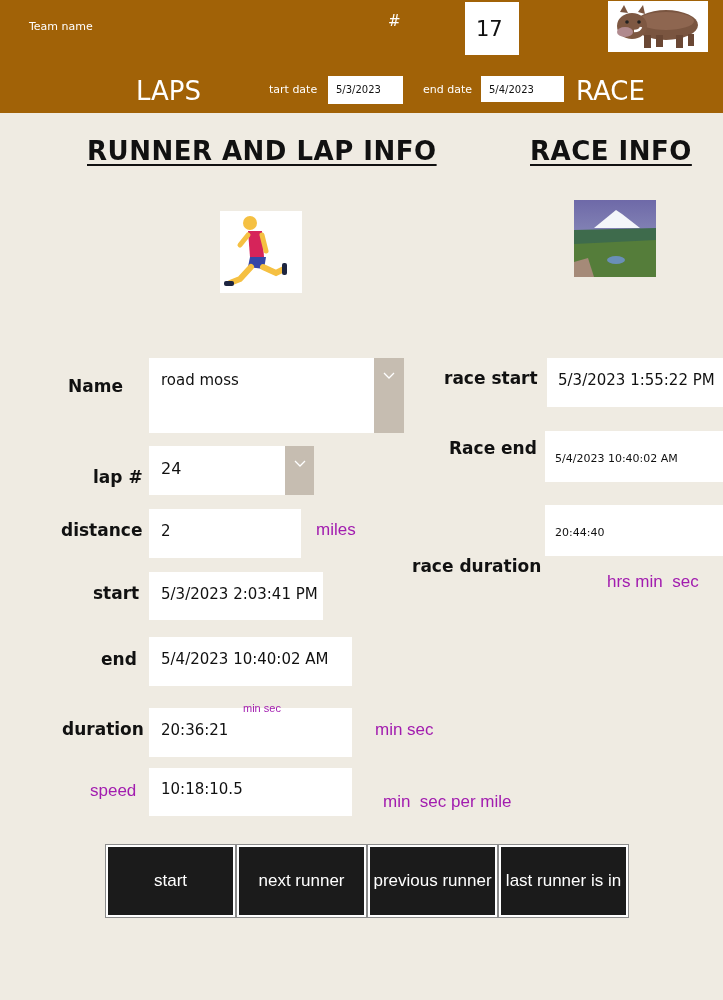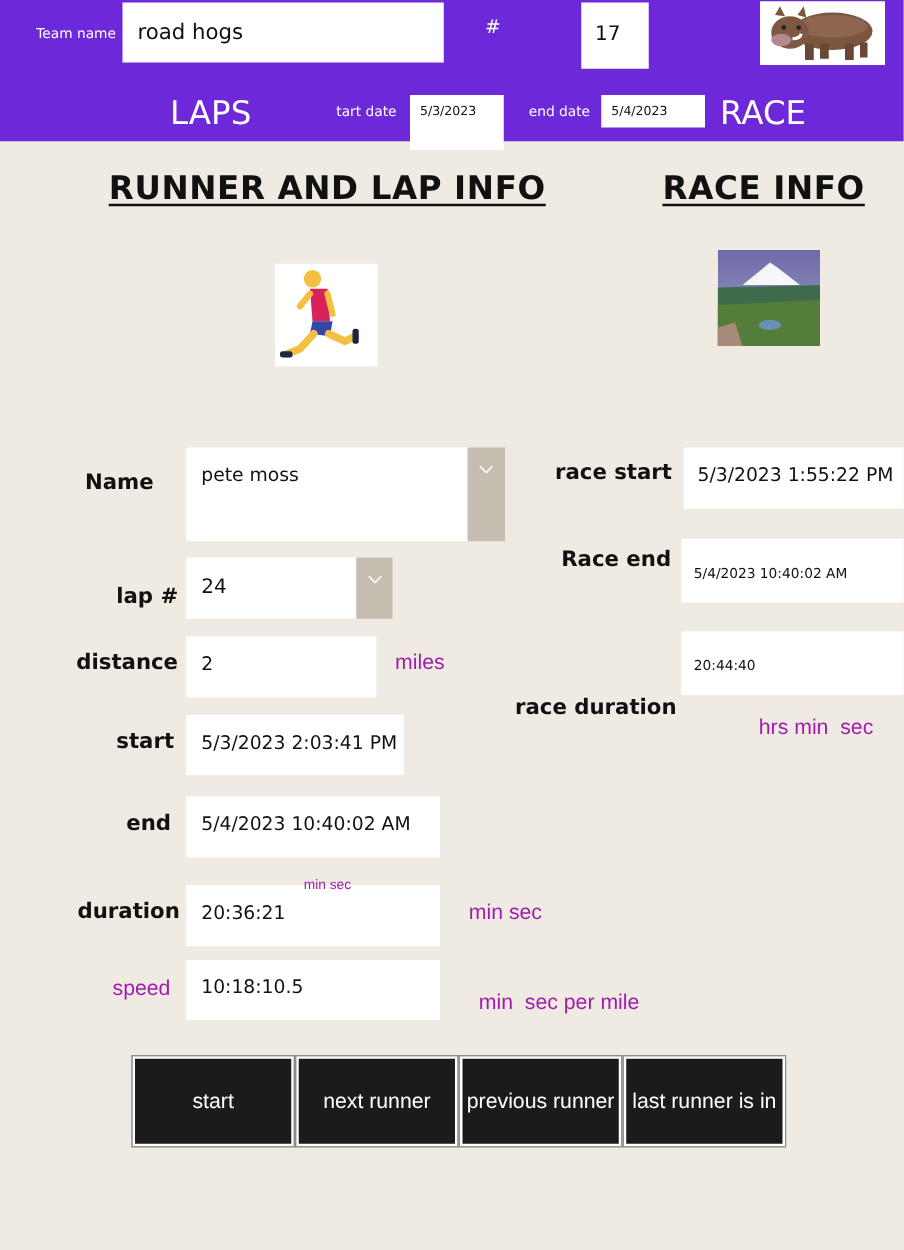--- a/index.html
+++ b/index.html
@@ -6,21 +6,21 @@
     html, body { width: 723px; height: 1000px; overflow: hidden; }
     body {
       position: relative;
       background: #efebe2;
       font-family: "DejaVu Sans", sans-serif;
       color: #111;
     }
     .abs { position: absolute; }
     .header {
       position: absolute; left: 0; top: 0; width: 723px; height: 113px;
-      background: #6d28d9;
+      background: #a16207;
       text-decoration: underline;
     }
     .hdr-label { color: #fff; font-family: "DejaVu Sans", sans-serif; }
     .field {
       position: absolute; background: #fff; color: #111;
       font-family: "DejaVu Sans", sans-serif;
       white-space: nowrap; overflow: hidden;
     }
     .img-box {
       position: absolute; background: #fff; overflow: hidden;
@@ -52,24 +52,23 @@
       font-family: "Liberation Sans", sans-serif; font-size: 17px;
       display: flex; align-items: center; justify-content: center;
       white-space: nowrap; cursor: pointer;
     }
   </style>
 </head>
 <body>
 
 <div class="header">
   <span class="abs hdr-label" style="left:29px; top:20px; font-size:11px;">Team name</span>
-  <div class="field" style="left:98px; top:2px; width:257px; height:48px; padding:14px 0 0 12px; font-size:17px;">road hogs</div>
 
   <span class="abs hdr-label" style="left:388px; top:12px; font-size:15px;">#</span>
-  <div class="field" style="left:465px; top:2px; width:54px; height:53px; padding:15px 0 0 11px; font-size:16px;">17</div>
+  <div class="field" style="left:465px; top:2px; width:54px; height:53px; padding:15px 0 0 11px; font-size:21px;">17</div>
 
   <div class="img-box" style="left:608px; top:1px; width:100px; height:51px;">
     <svg width="100" height="51" viewBox="0 0 100 51">
       <ellipse cx="58" cy="24" rx="32" ry="15" fill="#7a5540"></ellipse>
       <ellipse cx="58" cy="20" rx="28" ry="9" fill="#8e6650"></ellipse>
       <ellipse cx="24" cy="25" rx="15" ry="13" fill="#7e5842"></ellipse>
       <ellipse cx="17" cy="31" rx="8" ry="5" fill="#b08a8e"></ellipse>
       <circle cx="19" cy="21" r="1.8" fill="#222"></circle>
       <circle cx="31" cy="21" r="1.8" fill="#222"></circle>
       <path d="M12 11 L16 4 L20 12 Z" fill="#7a5540"></path>
@@ -77,21 +76,21 @@
       <path d="M26 30 Q32 30 33 26" stroke="#fff" stroke-width="2.5" fill="none"></path>
       <rect x="36" y="34" width="7" height="13" fill="#6a4734"></rect>
       <rect x="48" y="34" width="7" height="12" fill="#6a4734"></rect>
       <rect x="68" y="34" width="7" height="13" fill="#6a4734"></rect>
       <rect x="80" y="33" width="6" height="12" fill="#6a4734"></rect>
     </svg>
   </div>
 
   <span class="abs hdr-label" style="left:136px; top:76px; font-size:26px;">LAPS</span>
   <span class="abs hdr-label" style="left:269px; top:83px; font-size:11px;">tart date</span>
-  <div class="field" style="left:328px; top:76px; width:75px; height:44px; padding:8px 0 0 8px; font-size:10px;">5/3/2023</div>
+  <div class="field" style="left:328px; top:76px; width:75px; height:28px; padding:8px 0 0 8px; font-size:10px;">5/3/2023</div>
   <span class="abs hdr-label" style="left:423px; top:83px; font-size:11px;">end date</span>
   <div class="field" style="left:481px; top:76px; width:83px; height:26px; padding:8px 0 0 8px; font-size:10px;">5/4/2023</div>
   <span class="abs hdr-label" style="left:576px; top:76px; font-size:26px;">RACE</span>
 </div>
 
 <div class="section-title" style="left:87px; top:136px;">RUNNER AND LAP INFO</div>
 <div class="section-title" style="left:530px; top:136px;">RACE INFO</div>
 
 <div class="img-box" style="left:220px; top:211px; width:82px; height:82px;">
   <svg width="82" height="82" viewBox="0 0 82 82">
@@ -118,21 +117,21 @@
     <rect width="82" height="77" fill="url(#sky)"></rect>
     <path d="M20 28 L42 10 L48 14 L66 28 Z" fill="#f4f6fa"></path>
     <path d="M0 30 L82 28 L82 77 L0 77 Z" fill="#3e6b4c"></path>
     <path d="M0 44 L82 40 L82 77 L0 77 Z" fill="#557d3a"></path>
     <ellipse cx="42" cy="60" rx="9" ry="4" fill="#6a8fb8"></ellipse>
     <path d="M0 62 L14 58 L20 77 L0 77 Z" fill="#a58a78"></path>
   </svg>
 </div>
 
 <div class="label" style="left:68px; top:376px;">Name</div>
-<div class="field" style="left:149px; top:358px; width:226px; height:75px; padding:13px 0 0 12px; font-size:15px;">pete moss</div>
+<div class="field" style="left:149px; top:358px; width:226px; height:75px; padding:13px 0 0 12px; font-size:15px;">road moss</div>
 <div class="dd-arrow" style="left:374px; top:358px; width:30px; height:75px;">
   <svg width="12" height="7" viewBox="0 0 12 7">
     <path d="M1 1 L6 6 L11 1" stroke="#fff" stroke-width="1.3" fill="none"></path>
   </svg>
 </div>
 
 <div class="label" style="left:93px; top:467px;">lap #</div>
 <div class="field" style="left:149px; top:446px; width:137px; height:49px; padding:13px 0 0 12px; font-size:16px;">24</div>
 <div class="dd-arrow" style="left:285px; top:446px; width:29px; height:49px;">
   <svg width="12" height="7" viewBox="0 0 12 7">

